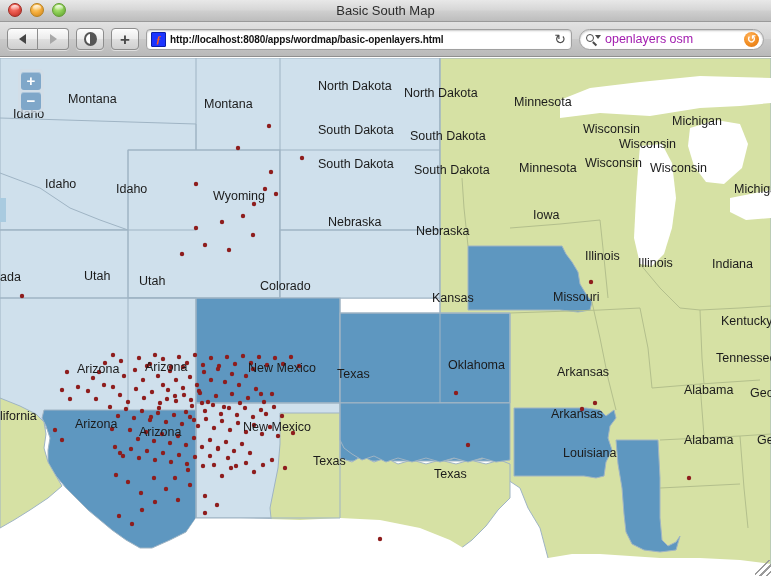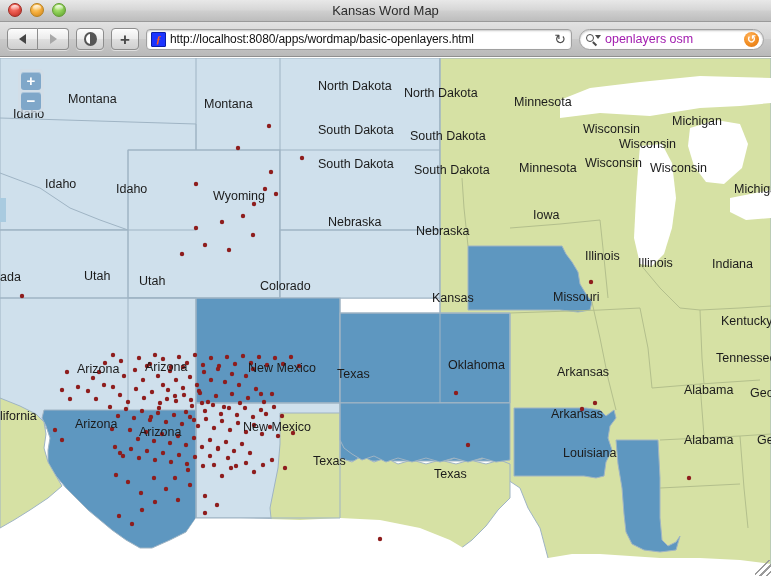--- a/index.html
+++ b/index.html
@@ -62,22 +62,23 @@
     display:flex;align-items:center;padding:0 3px;min-width:0;
   }
   #favicon{
     flex:0 0 auto;width:13px;height:13px;margin:0 4px 0 1px;border-radius:1px;
     background:#1c34ff;border:1px solid #0b1ea8;
     display:flex;align-items:center;justify-content:center;
     font-family:"Liberation Serif",serif;font-weight:bold;font-style:italic;
     font-size:11px;line-height:11px;color:#ff5a1e;overflow:hidden;
   }
   #urltext{
-    flex:1 1 auto;font-size:12px;color:#121212;white-space:nowrap;overflow:hidden;
+    flex:1 1 auto;font-size:10px;color:#121212;white-space:nowrap;overflow:hidden;
     letter-spacing:-.1px;
+    font-weight:bold;
   }
   #reload{flex:0 0 auto;width:16px;text-align:center;font-size:14px;color:#4a4a4a;line-height:14px;}
 
   #searchfield{
     flex:0 0 auto;width:185px;height:21px;box-sizing:border-box;
     background:#fff;border:1px solid #a0a0a0;border-radius:11px;
     box-shadow:inset 0 1px 2px rgba(0,0,0,.22);
     display:flex;align-items:center;padding:0 4px 0 6px;
   }
   #mag{flex:0 0 auto;position:relative;width:13px;height:13px;margin-right:1px;}
@@ -132,21 +133,21 @@
       <span class="light l-close">
           <i class="gloss"></i>
         </span>
       <span class="light l-min">
           <i class="gloss"></i>
         </span>
       <span class="light l-zoom">
           <i class="gloss"></i>
         </span>
     </div>
-    <div id="wintitle">Kansas Word Map</div>
+    <div id="wintitle">Basic South Map</div>
   </div>
 
   <div id="toolbar">
 
     <div id="navgroup">
       <div class="tbtn">
         <span class="tri tri-l"></span>
       </div>
       <div class="tbtn">
         <span class="tri tri-r"></span>

